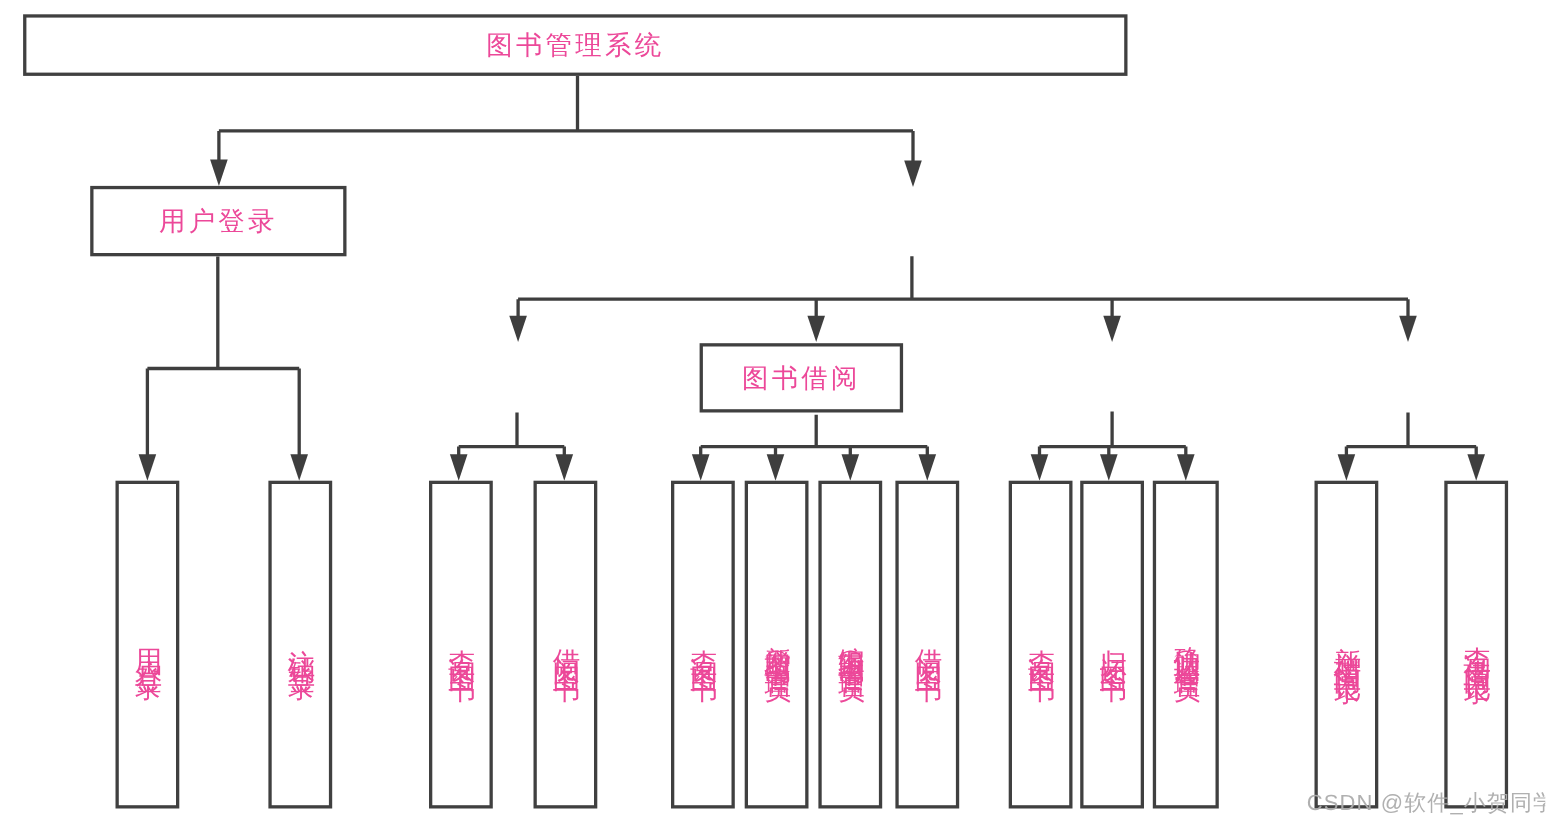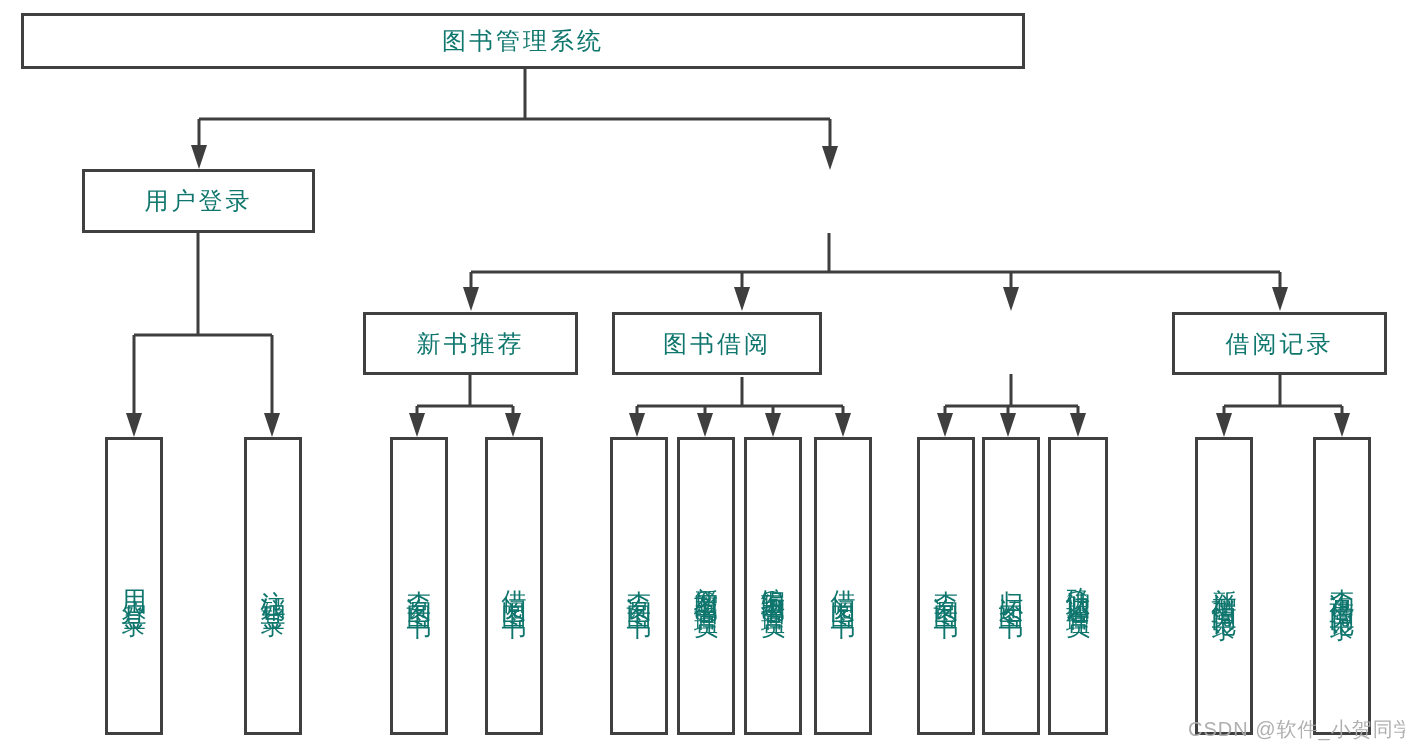--- a/index.html
+++ b/index.html
@@ -18,21 +18,21 @@
     z-index: 1;
   }
   .node {
     position: absolute;
     box-sizing: border-box;
     background: #ffffff;
     border: 3px solid #404040;
     display: flex;
     align-items: center;
     justify-content: center;
-    color: #0f766e;
+    color: #ec4899;
     z-index: 2;
   }
   .hnode { font-size: 24px; letter-spacing: 3px; white-space: nowrap; }
   .leaf { top: 437px; width: 58px; height: 298px; }
   .vtext {
     writing-mode: vertical-rl;
     text-orientation: mixed;
     font-size: 25px;
     letter-spacing: 8px;
     line-height: 1;
@@ -89,28 +89,22 @@
   </svg>
 
   <div class="node hnode" style="left:21px; top:13px; width:1004px; height:56px">
     <span>图书管理系统</span>
   </div>
 
   <div class="node hnode" style="left:82px; top:169px; width:233px; height:64px">
     <span>用户登录</span>
   </div>
 
-  <div class="node hnode" style="left:363px; top:312px; width:215px; height:63px">
-    <span>新书推荐</span>
-  </div>
-  <div class="node hnode" style="left:612px; top:312px; width:210px; height:63px">
+  <div class="node hnode" style="left:636px; top:312px; width:185px; height:63px">
     <span>图书借阅</span>
-  </div>
-  <div class="node hnode" style="left:1172px; top:312px; width:215px; height:63px">
-    <span>借阅记录</span>
   </div>
 
   <div class="node leaf len4" style="left:105px">
     <span class="vtext">用户登录</span>
   </div>
   <div class="node leaf len4" style="left:244px">
     <span class="vtext">注销登录</span>
   </div>
 
   <div class="node leaf len4" style="left:390px">

